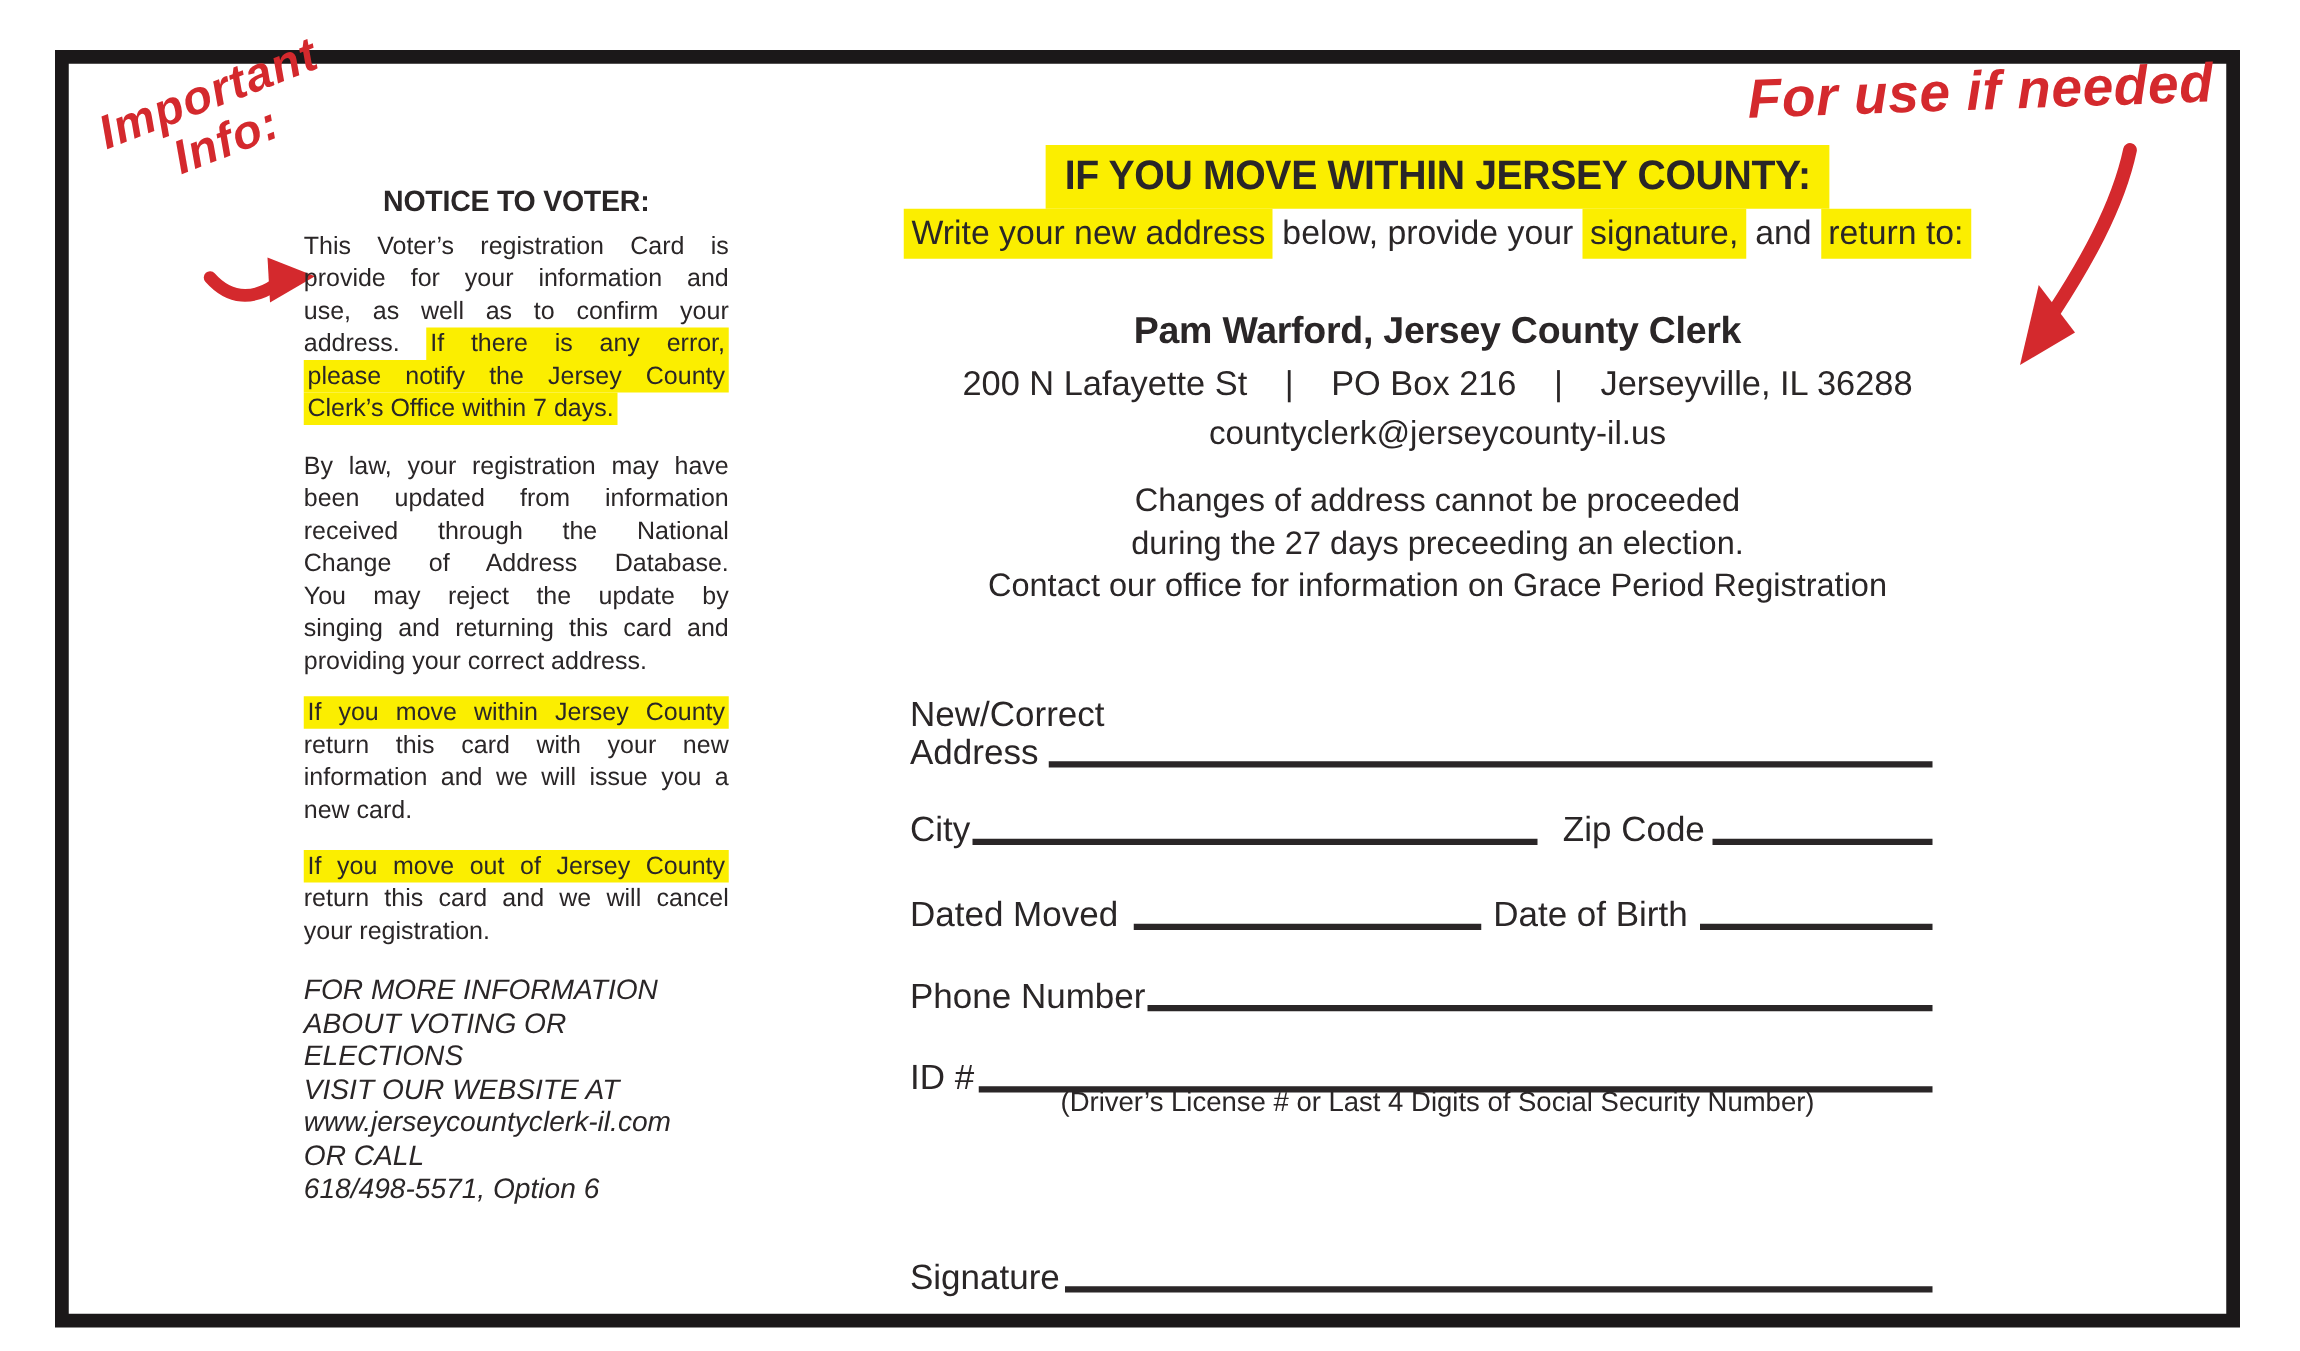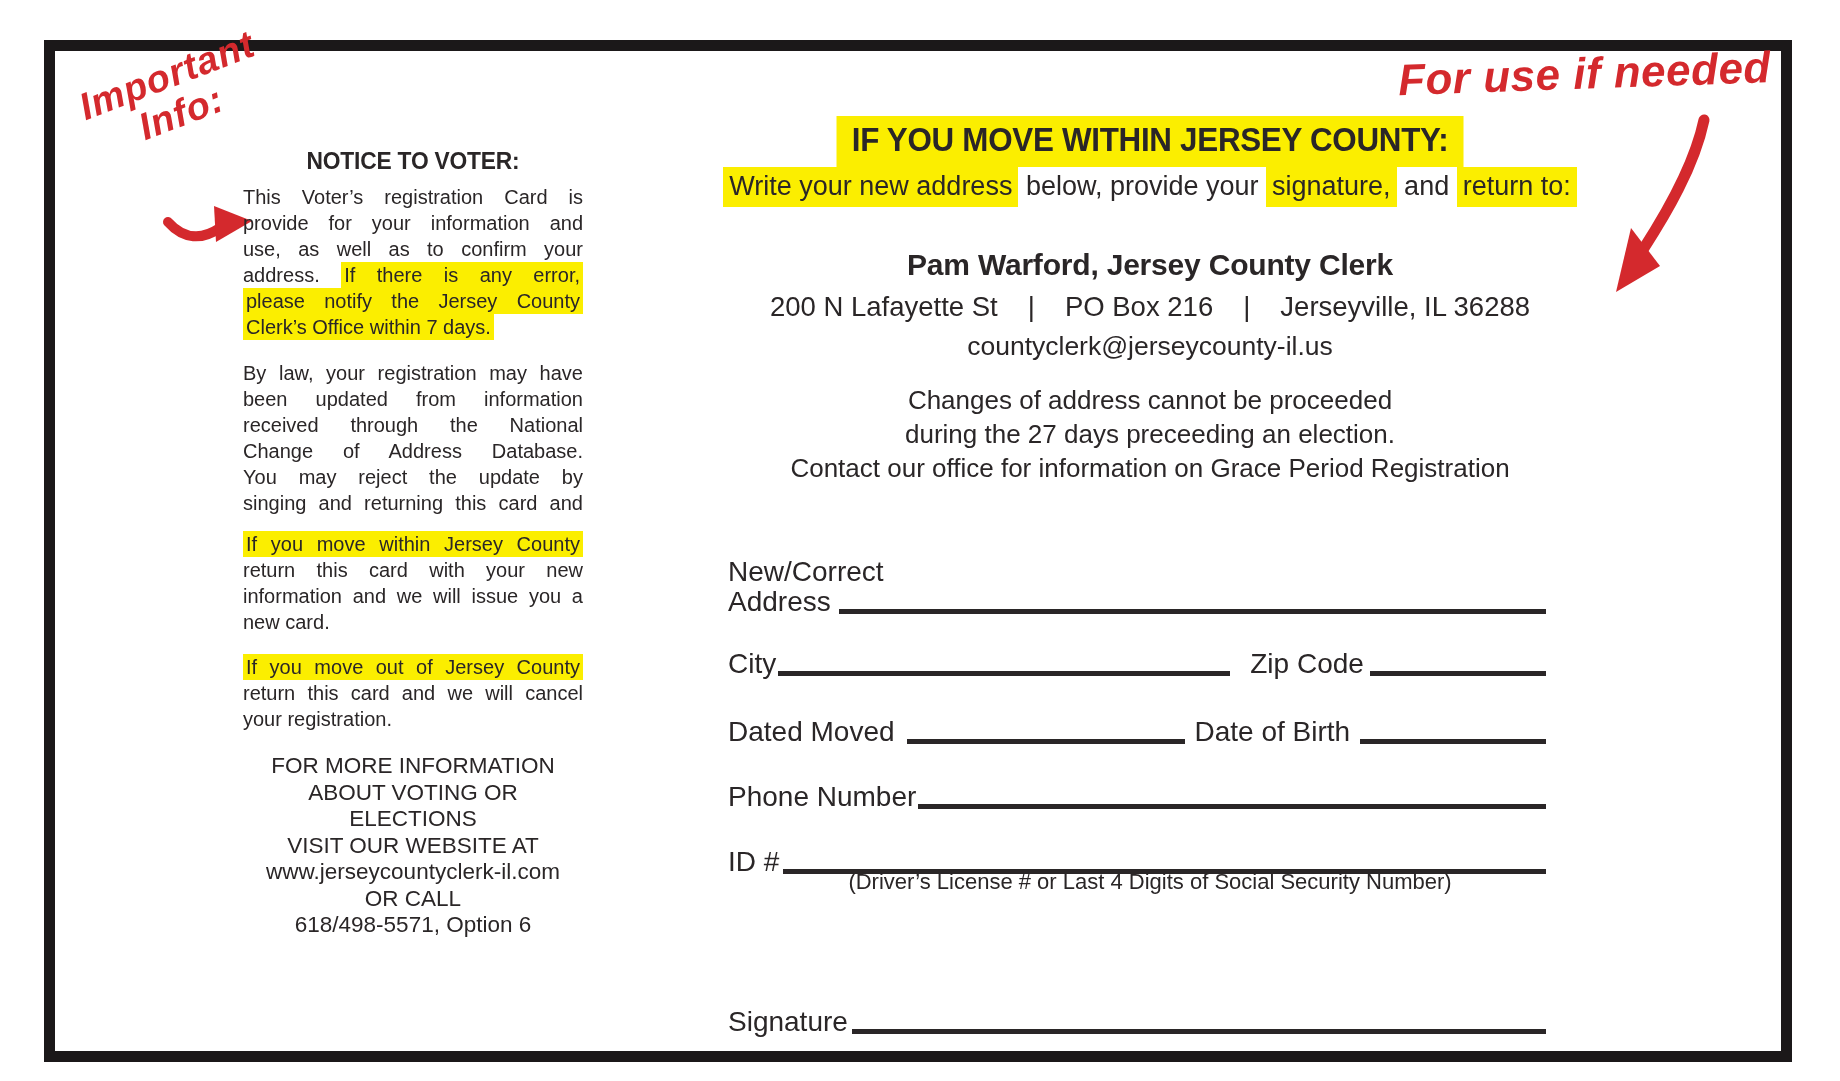--- a/index.html
+++ b/index.html
@@ -21,21 +21,21 @@
 
   
   #notice-col{position:absolute;left:243px;top:148px;width:340px;}
   .notice-title{
     text-align:center;font-weight:bold;font-size:23.5px;letter-spacing:-0.2px;
     margin-bottom:9px;transform:scaleX(0.97);
   }
   .jline{font-size:20px;line-height:26px;text-align:justify;text-align-last:justify;}
   .jline.last{text-align-last:left;}
   .hl{background:var(--hl);padding:2px 3px;}
-  .notice-footer{margin-top:0;text-align:center;font-size:22.5px;line-height:26.5px;}
+  .notice-footer{margin-top:0;font-size:22.5px;line-height:26.5px;font-style:italic;}
 
   
   #move-head{position:absolute;left:690px;top:116px;width:920px;text-align:center;}
   .move-title-mark{
     display:inline-block;background:var(--hl);font-weight:bold;font-size:33px;
     padding:5px 16px 8px;transform:scaleX(0.95);letter-spacing:-0.3px;white-space:nowrap;
   }
   .move-sub{margin-top:4px;font-size:27px;white-space:nowrap;}
   .shl{background:var(--hl);padding:4px 6px 6px;text-align:right;}
 
@@ -107,20 +107,21 @@
         <div class="jline"><span class="hl">please notify the Jersey County</span></div>
         <div class="jline last"><span class="hl">Clerk’s Office within 7 days.</span></div>
       </div>
       <div class="para" style="margin-bottom: 15px;">
         <div class="jline"><span>By law, your registration may have</span></div>
         <div class="jline"><span>been updated from information</span></div>
         <div class="jline"><span>received through the National</span></div>
         <div class="jline"><span>Change of Address Database.</span></div>
         <div class="jline"><span>You may reject the update by</span></div>
         <div class="jline"><span>singing and returning this card and</span></div>
+        <div class="jline last"><span>providing your correct address.</span></div>
       </div>
       <div class="para" style="margin-bottom: 19px;">
         <div class="jline"><span class="hl">If you move within Jersey County</span></div>
         <div class="jline"><span>return this card with your new</span></div>
         <div class="jline"><span>information and we will issue you a</span></div>
         <div class="jline last"><span>new card.</span></div>
       </div>
       <div class="para" style="margin-bottom: 21px;">
         <div class="jline"><span class="hl">If you move out of Jersey County</span></div>
         <div class="jline"><span>return this card and we will cancel</span></div>

